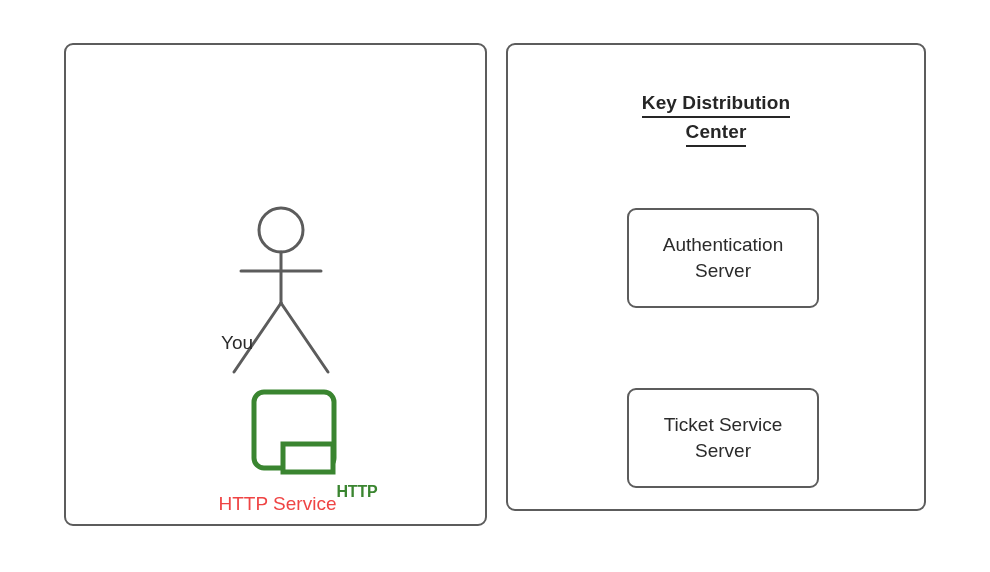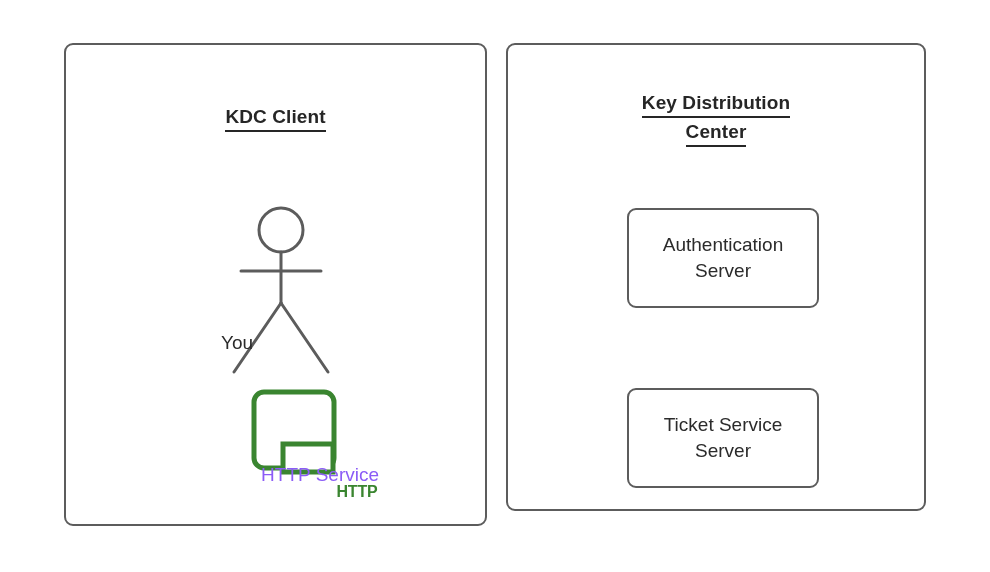--- a/index.html
+++ b/index.html
@@ -146,37 +146,34 @@
     font-size: 16px;
     color: #3a8530;
     letter-spacing: -0.2px;
     line-height: 16px;
     font-weight: bold;
   }
   .service-label {
     position: absolute;
     left: -30px;
     width: 203px;
-    text-align: right;
-    top: 82px;
-    font-size: 19px;
-    color: #8b5cf6;
+    text-align: center;
+    top: 111px;
+    font-size: 19px;
+    color: #ef4444;
     line-height: 24px;
   }
 </style>
 </head>
 <body>
 
 <div class="canvas">
 
   <div class="container-box" id="kdc-client-container">
 
-    <div class="container-title" id="kdc-client-title">
-      <span class="tline">KDC Client</span>
-    </div>
 
     <div id="actor-you">
       <svg width="120" height="240" viewBox="0 0 120 240">
         <circle cx="60" cy="73" r="22" fill="none" stroke="#5c5c5c" stroke-width="3"></circle>
         <line x1="60" y1="95" x2="60" y2="146" stroke="#5c5c5c" stroke-width="3" stroke-linecap="round"></line>
         <line x1="20" y1="114" x2="100" y2="114" stroke="#5c5c5c" stroke-width="3" stroke-linecap="round"></line>
         <line x1="60" y1="146" x2="13" y2="215" stroke="#5c5c5c" stroke-width="3" stroke-linecap="round"></line>
         <line x1="60" y1="146" x2="107" y2="215" stroke="#5c5c5c" stroke-width="3" stroke-linecap="round"></line>
       </svg>
       <div class="actor-label">You</div>

